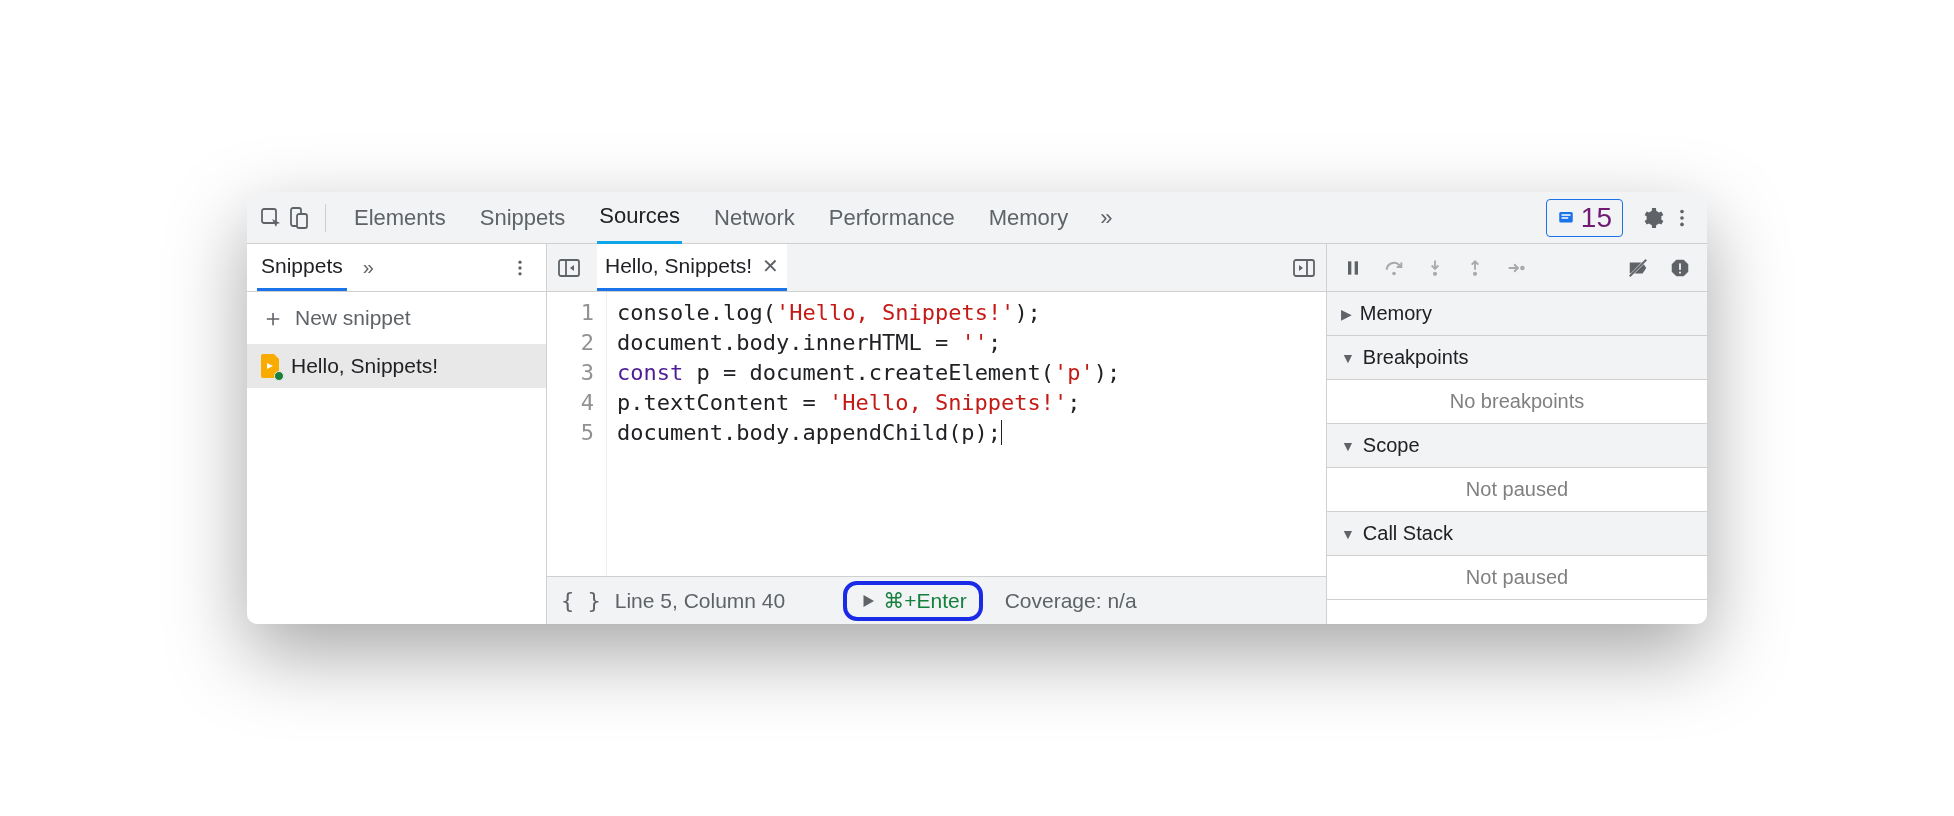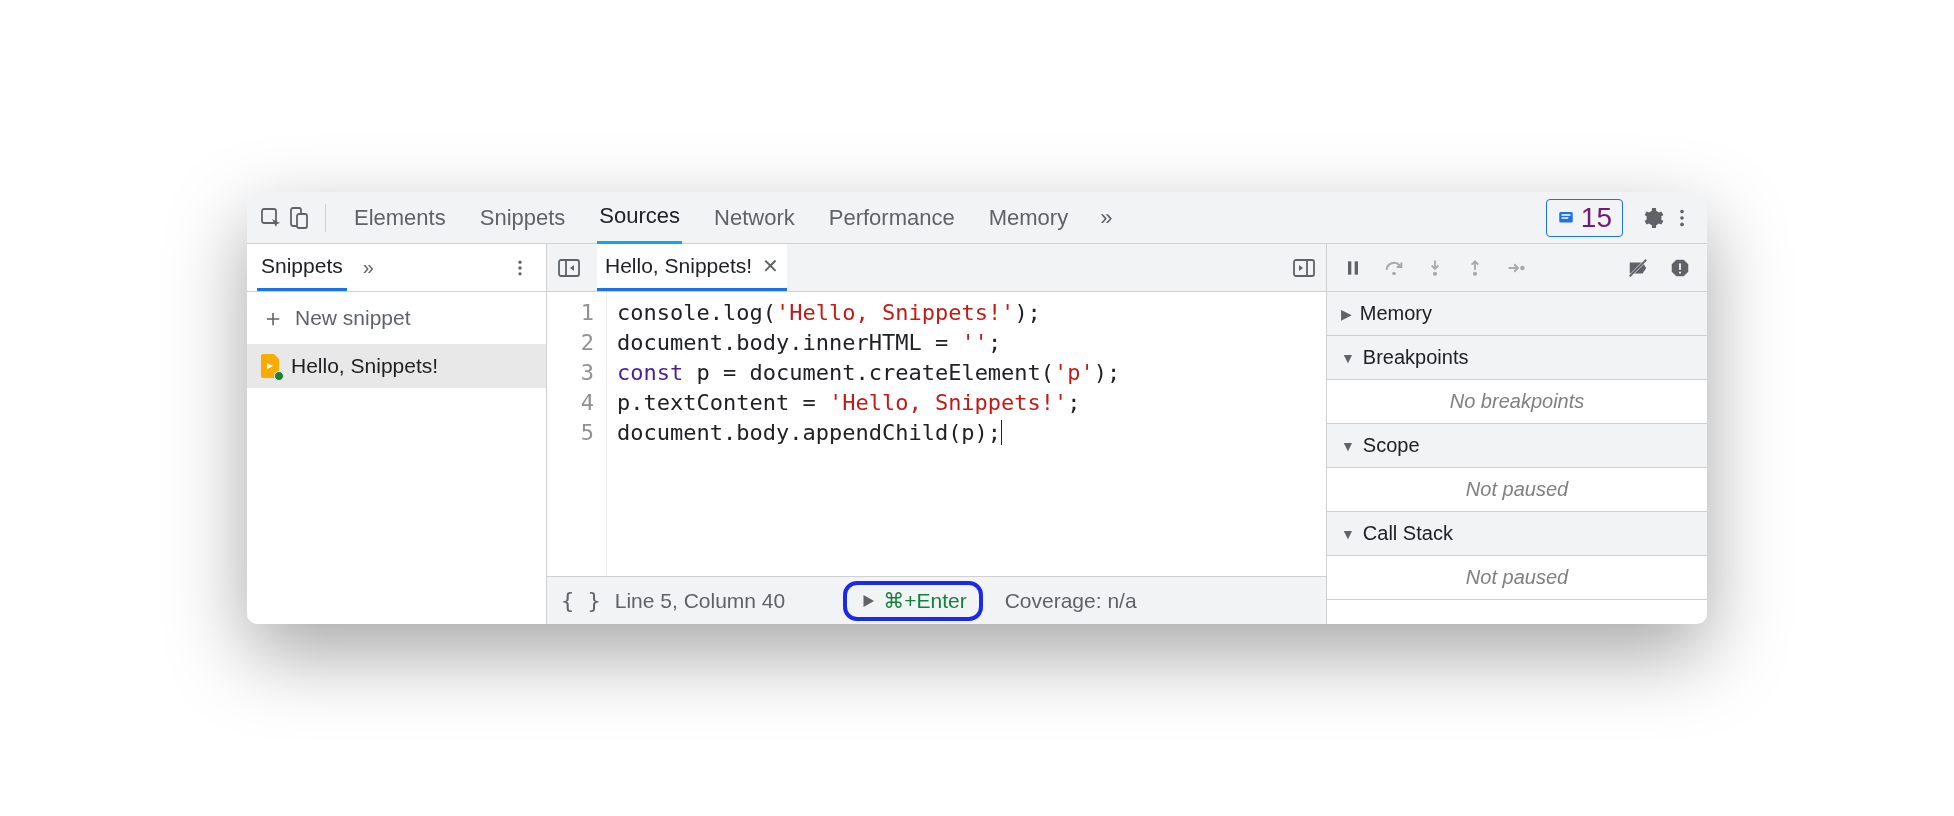--- a/index.html
+++ b/index.html
@@ -122,21 +122,21 @@
   .dbg-toolbar .pause-icon { color: #5f6368; }
   .dbg-toolbar .last { margin-left: auto; color:#5f6368; }
   .section-head {
     display: flex; align-items: center; gap: 8px;
     height: 44px; padding: 0 14px;
     border-bottom: 1px solid #d0d0d0;
     background: #f1f3f4; color: #202124; font-size: 20px;
   }
   .section-body {
     height: 44px; display: flex; align-items: center; justify-content: center;
-    color: #808080; font-style: italic; font-size: 20px;
+    color: #808080; font-size: 20px;
     border-bottom: 1px solid #d0d0d0; background: #fff;
   }
   .tri { font-size: 14px; color:#5f6368; }
   svg { display: block; }
 </style>
 </head>
 <body>
 
 <div class="window">
 

